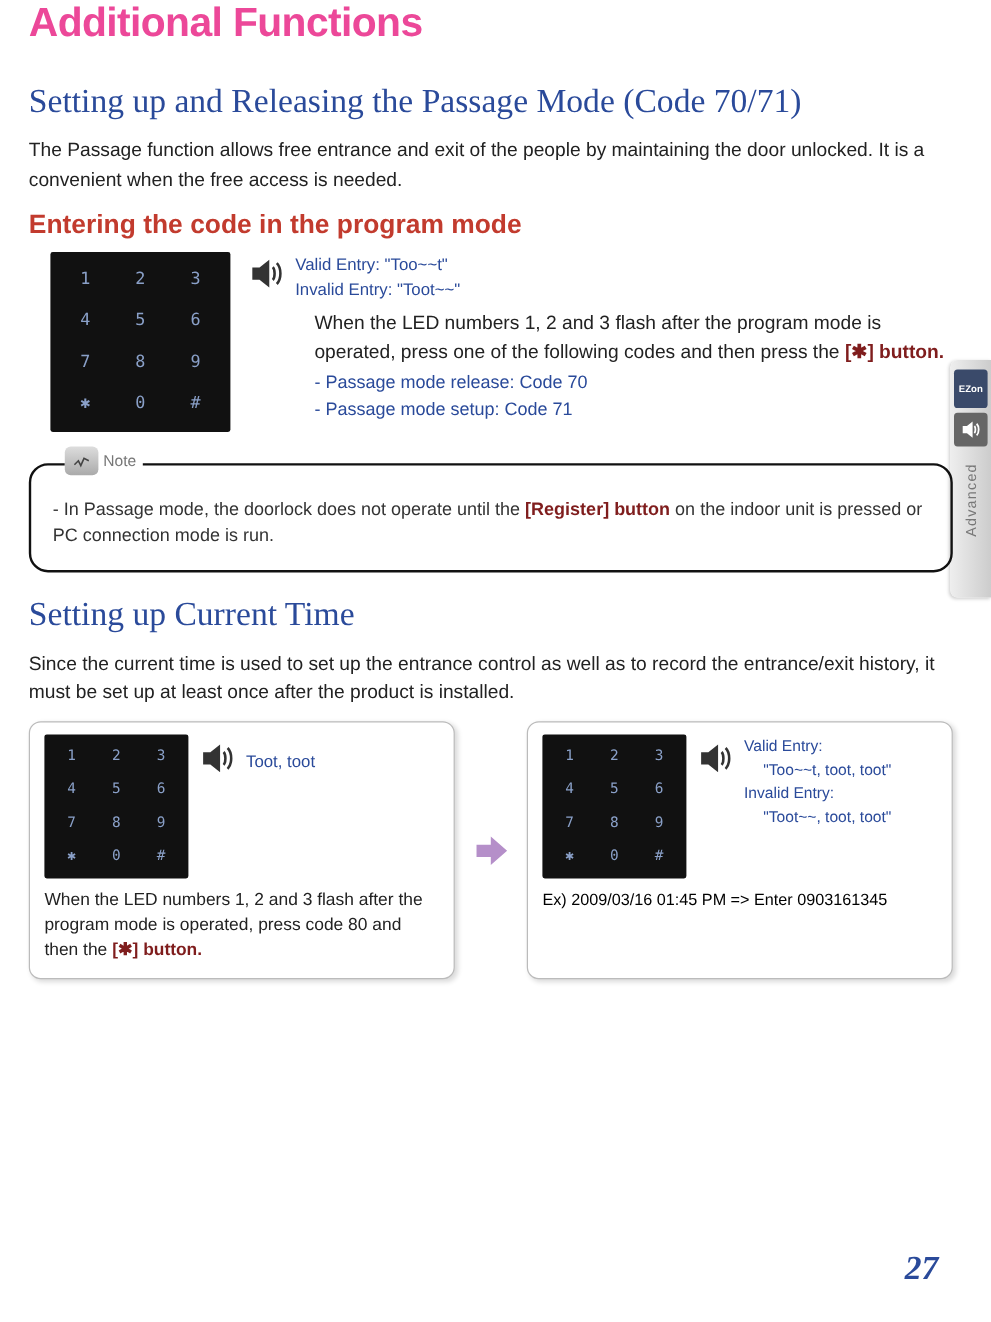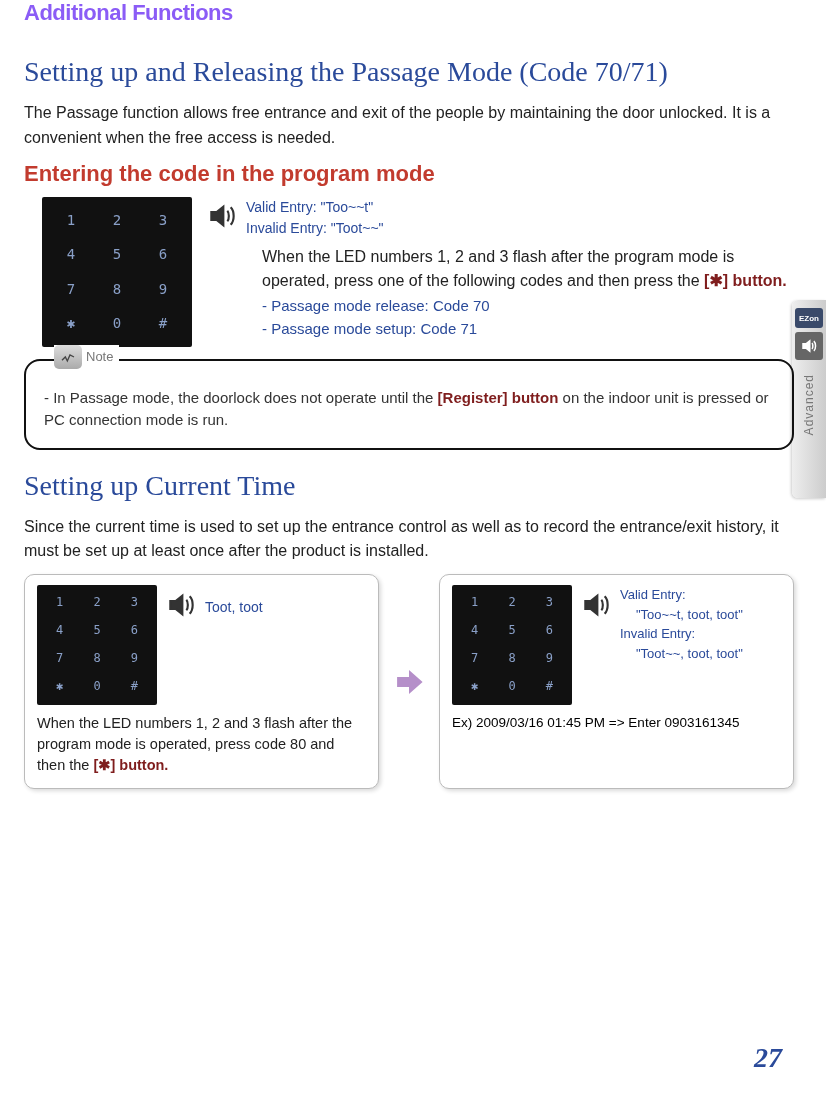--- a/index.html
+++ b/index.html
@@ -26,42 +26,42 @@
     background: linear-gradient(to right, #eee, #ccc);
     border-radius: 6px 0 0 6px;
     display:flex;
     flex-direction:column;
     align-items:center;
     justify-content:flex-start;
     padding-top:8px;
     box-shadow: -1px 1px 3px rgba(0,0,0,0.2);
   }
   .side-tab .brand {
-    width:28px; height:20px; background:#3a4a6a; border-radius:3px;
+    width:28px; height:32px; background:#3a4a6a; border-radius:3px;
     margin-bottom:4px;
     display:flex; align-items:center; justify-content:center;
     color:#fff; font-size:8px; font-weight:bold;
   }
   .side-tab .speaker-box{
     width:28px;height:28px; background:#666; border-radius:3px; margin-bottom:14px;
     display:flex;align-items:center;justify-content:center;
   }
   .side-tab .speaker-box svg{width:18px;height:18px;}
   .side-tab .vlabel {
     writing-mode: vertical-rl;
     transform: rotate(180deg);
     font-size:12px;
     color:#777;
     letter-spacing:1px;
   }
 
   h1.page-title {
-    font-size: 22px;
+    font-size: 34px;
     font-weight: 900;
-    color: #8b5cf6;
+    color: #ec4899;
     margin: 0 0 28px 0;
     letter-spacing: -0.5px;
   }
   h2.sub-title {
     font-family: Georgia, 'Times New Roman', serif;
     font-size: 28px;
     font-weight: normal;
     color: #2a4a9a;
     margin: 18px 0 12px 0;
     line-height: 1.25;
@@ -106,21 +106,21 @@
     margin-top:6px;
   }
   .body-block .codeline {
     color:#2a4a9a; font-size:15px;
   }
   .bold { font-weight:900; color:#7f1d1d;}
   .callout {
     border:2px solid #111;
     border-radius:16px;
     padding:24px 18px 14px 18px;
-    margin:12px 0 14px 0;
+    margin:26px 0 14px 0;
     position:relative;
     font-size:15px;
     line-height:1.5;
     color:#333;
   }
   .callout .badge {
     position:absolute;
     top:-16px; left:28px;
     display:flex; align-items:center; gap:4px;
     background:#fff;

